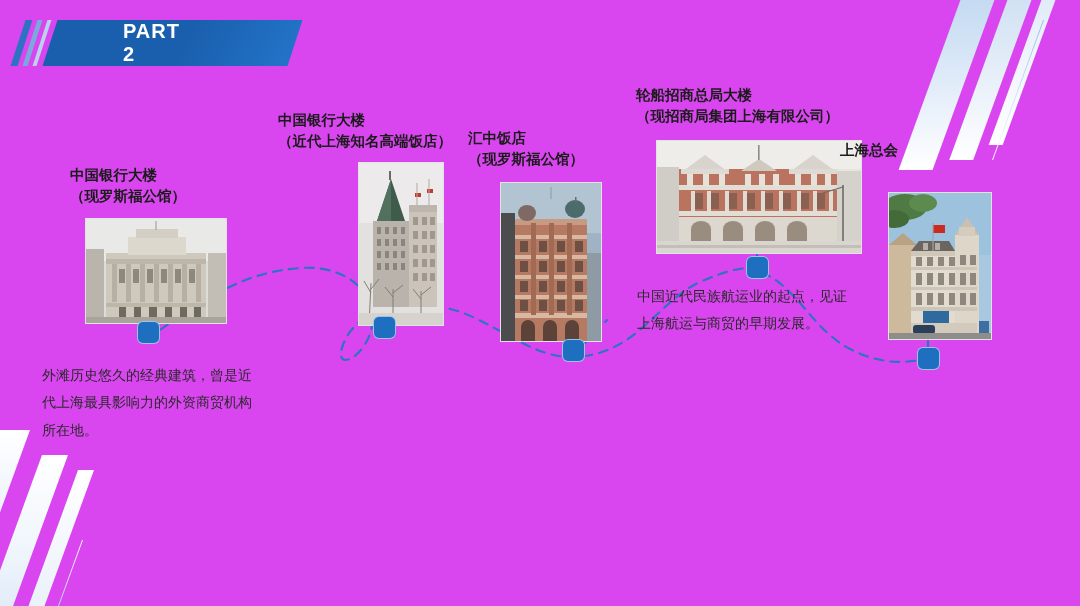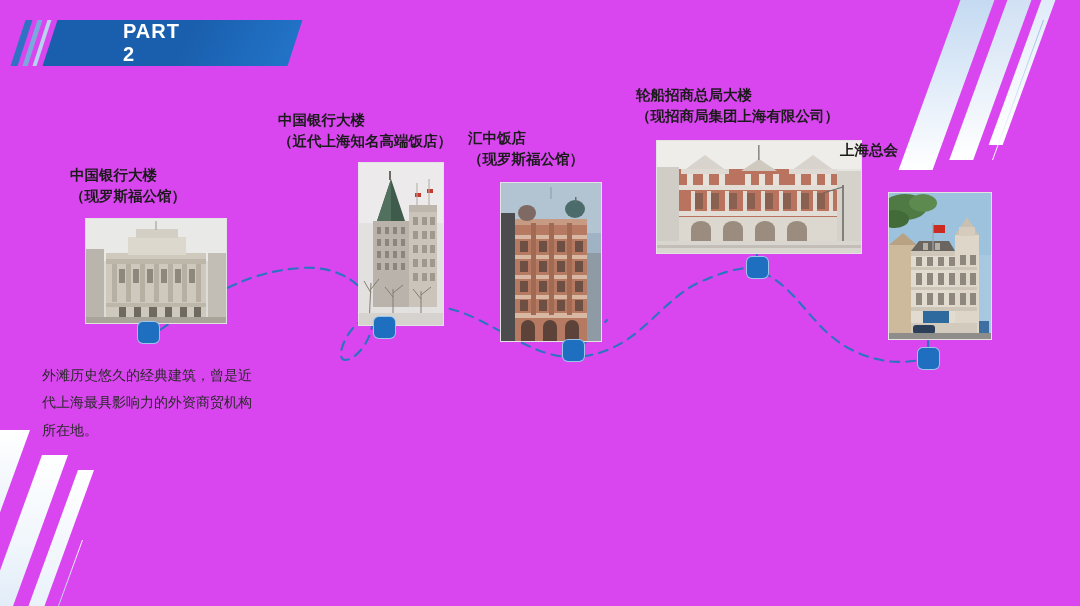--- a/index.html
+++ b/index.html
@@ -429,20 +429,21 @@
       <rect x="0" y="100" width="204" height="12" fill="#d9d6d0"></rect>
       <rect x="0" y="104" width="204" height="3" fill="#c3bfb8"></rect>
 
       <line x1="186" y1="100" x2="186" y2="44" stroke="#6d6a66" stroke-width="1.6"></line>
       <line x1="186" y1="46" x2="166" y2="52" stroke="#6d6a66" stroke-width="1.2"></line>
     </svg>
   </div>
 
   <div class="node" style="left:747px; top:257px;"></div>
 
+  <div class="desc" style="left:637px; top:283px; width:222px;">中国近代民族航运业的起点，见证上海航运与商贸的早期发展。</div>
 
   <div class="title" style="left:840px; top:140px; width:215px;">
     <span>上海总会</span>
   </div>
 
   <div class="photo" style="left:888px; top:192px; width:102px; height:146px;">
     <svg width="102" height="146" viewBox="0 0 102 146">
       <rect x="0" y="0" width="102" height="146" fill="#a7c8e0"></rect>
       <rect x="0" y="0" width="102" height="62" fill="#9cc2dd"></rect>
 

